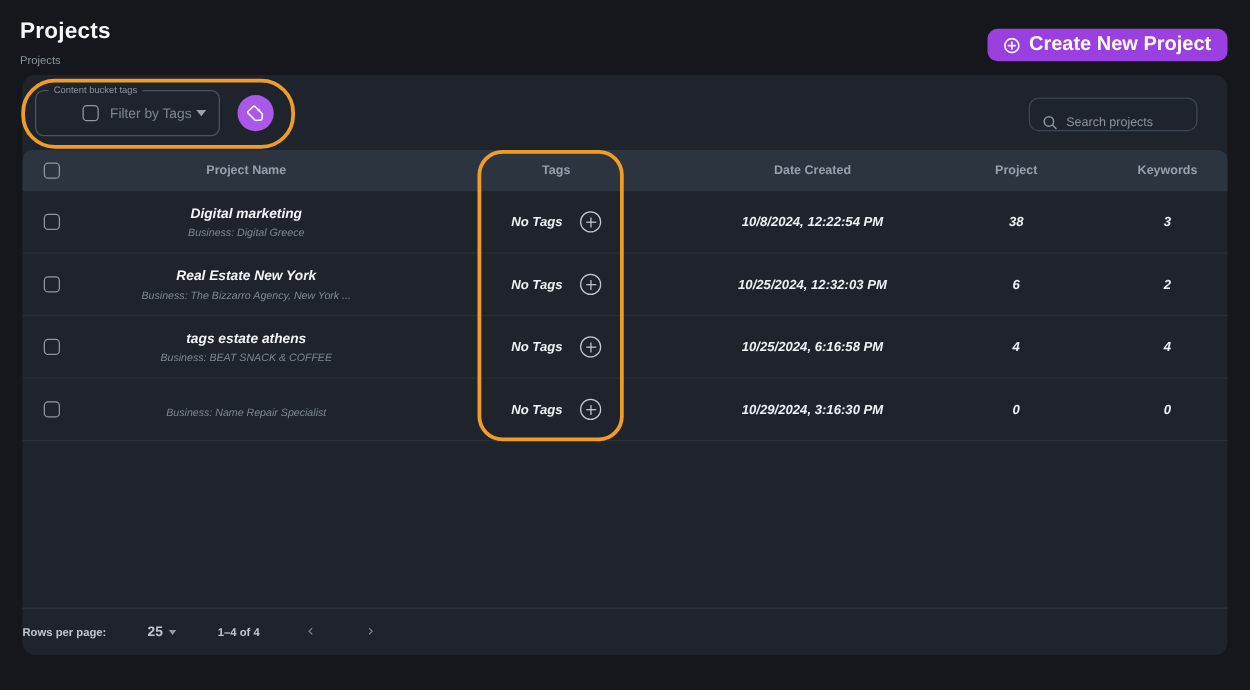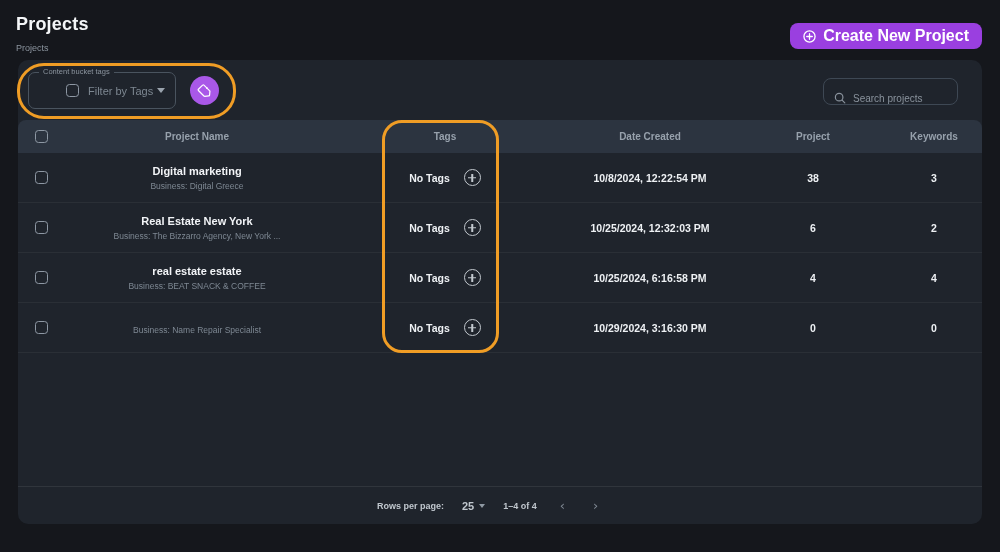--- a/index.html
+++ b/index.html
@@ -105,21 +105,21 @@
   }
   .thead {
     height: 33px; background: #2c3440;
     border-radius: 8px 8px 0 0;
   }
   .th {
     font-size: 10px; font-weight: bold; color: #97a1ac;
     text-align: center;
   }
   .cell-cb { display: flex; justify-content: center; }
-  .row { height: 50px; border-bottom: 1px solid rgba(255,255,255,0.05); }
+  .row { height: 50px; border-bottom: 1px solid rgba(255,255,255,0.05); font-style: italic; }
   .name-cell { text-align: center; }
   .name-cell .nm { font-size: 11px; font-weight: bold; color: #f2f4f7; }
   .name-cell .biz { font-size: 8.5px; color: #7e8893; margin-top: 4px; }
   .tags-cell { display: flex; align-items: center; justify-content: center; gap: 14px; }
   .tags-cell .no-tags { font-size: 10.5px; font-weight: bold; color: #eef1f4; }
   .add-tag-btn {
     width: 17px; height: 17px; border-radius: 50%;
     border: 1.5px solid #c3c9cf; background: transparent;
     position: relative; cursor: pointer; flex: 0 0 17px;
   }
@@ -128,22 +128,22 @@
   }
   .add-tag-btn::before { left: 50%; top: 3.5px; bottom: 3.5px; width: 1.5px; transform: translateX(-50%); }
   .add-tag-btn::after  { top: 50%; left: 3.5px; right: 3.5px; height: 1.5px; transform: translateY(-50%); }
   .date-cell { font-size: 10.5px; font-weight: bold; color: #eef1f4; text-align: center; }
   .num-cell  { font-size: 10.5px; font-weight: bold; color: #eef1f4; text-align: center; }
 
   
   .card-footer {
     position: absolute; left: 0; right: 0; bottom: 0; height: 38px;
     border-top: 1px solid rgba(255,255,255,0.08);
-    display: flex; align-items: center; justify-content: center;
-    padding-right: 20px; gap: 18px;
+    display: flex; align-items: center; justify-content: flex-start;
+    padding-right: 20px; gap: 33px;
   }
   .rpp-label { font-size: 9px; font-weight: bold; color: #c0c7ce; }
   .rpp-select {
     display: flex; align-items: center; gap: 5px; cursor: pointer;
     font-size: 11px; font-weight: bold; color: #c0c7ce;
   }
   .rpp-select .dn {
     width: 0; height: 0;
     border-left: 3.5px solid transparent;
     border-right: 3.5px solid transparent;
@@ -248,21 +248,21 @@
     <div class="date-cell">10/25/2024, 12:32:03 PM</div>
     <div class="num-cell">6</div>
     <div class="num-cell">2</div>
   </div>
 
   <div class="tbl-grid row">
     <div class="cell-cb">
         <span class="checkbox"></span>
       </div>
     <div class="name-cell">
-      <div class="nm">real estate estate</div>
+      <div class="nm">tags estate athens</div>
       <div class="biz">Business: BEAT SNACK &amp; COFFEE</div>
     </div>
     <div class="tags-cell">
       <span class="no-tags">No Tags</span>
       <button class="add-tag-btn"></button>
     </div>
     <div class="date-cell">10/25/2024, 6:16:58 PM</div>
     <div class="num-cell">4</div>
     <div class="num-cell">4</div>
   </div>

